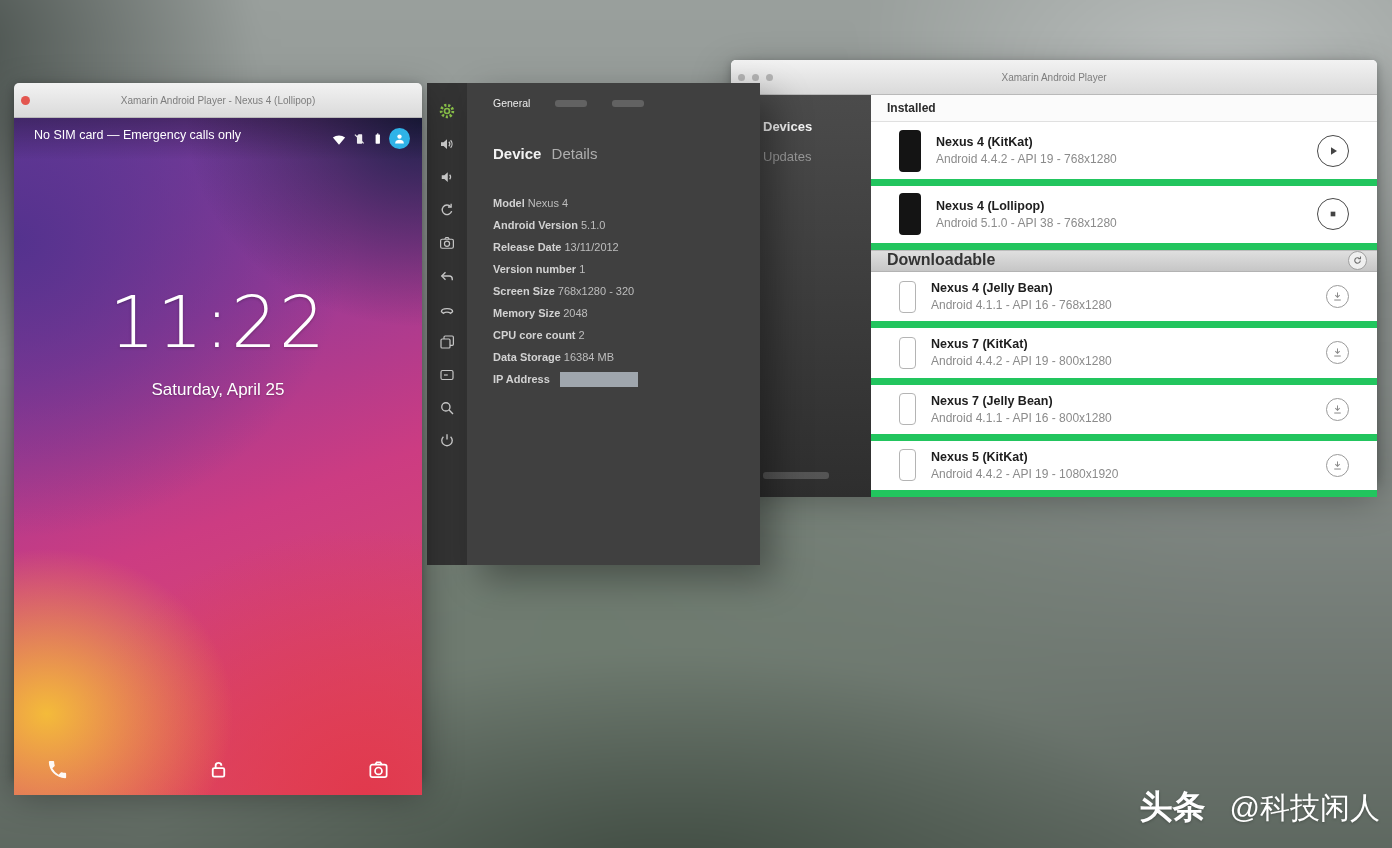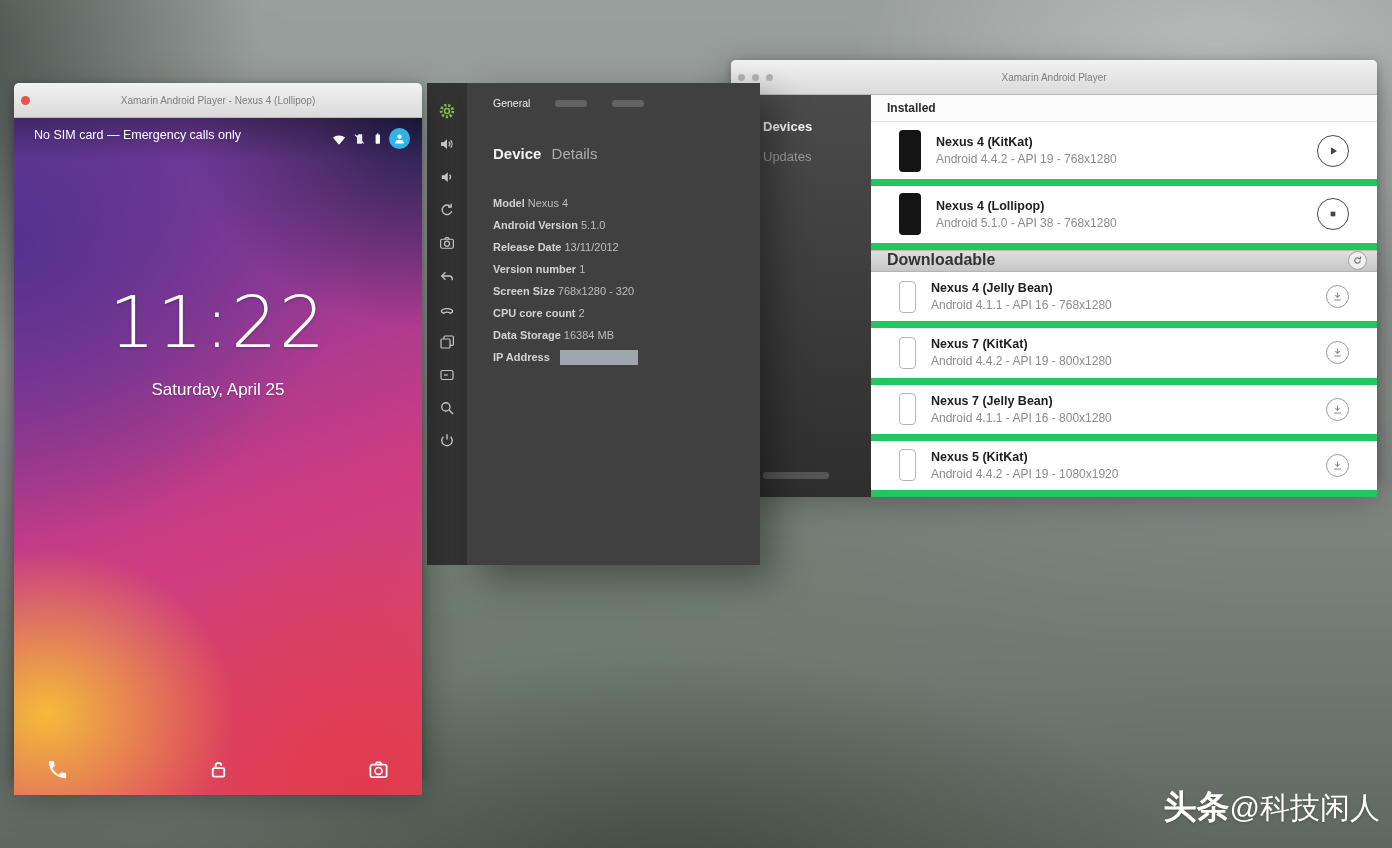--- a/index.html
+++ b/index.html
@@ -149,21 +149,21 @@
     display:flex; align-items:center; justify-content:center; background:#fff;
   }
   .refresh-btn {
     margin-left:auto; width:19px; height:19px; border:1px solid #9f9f9f; border-radius:50%;
     background:#efefef; display:flex; align-items:center; justify-content:center;
   }
 
   
   .watermark {
     position:absolute; right:12px; bottom:18px; z-index:40;
-    display:flex; align-items:baseline; gap:0; color:#fff;
+    display:flex; align-items:baseline; gap:24px; color:#fff;
     text-shadow:0 1px 3px rgba(0,0,0,.25);
   }
   .wm-brand { font-size:33px; font-weight:900; }
   .wm-handle { font-size:30px; font-weight:500; }
 </style>
 </head>
 <body>
 
 <div class="bg"></div>
 
@@ -377,20 +377,24 @@
       <span class="f-label">Release Date</span>
       <span class="f-value">13/11/2012</span>
     </div>
     <div class="field-row">
       <span class="f-label">Version number</span>
       <span class="f-value">1</span>
     </div>
     <div class="field-row">
       <span class="f-label">Screen Size</span>
       <span class="f-value">768x1280 - 320</span>
+    </div>
+    <div class="field-row">
+      <span class="f-label">Memory Size</span>
+      <span class="f-value">2048</span>
     </div>
     <div class="field-row">
       <span class="f-label">CPU core count</span>
       <span class="f-value">2</span>
     </div>
     <div class="field-row">
       <span class="f-label">Data Storage</span>
       <span class="f-value">16384 MB</span>
     </div>
     <div class="field-row">

